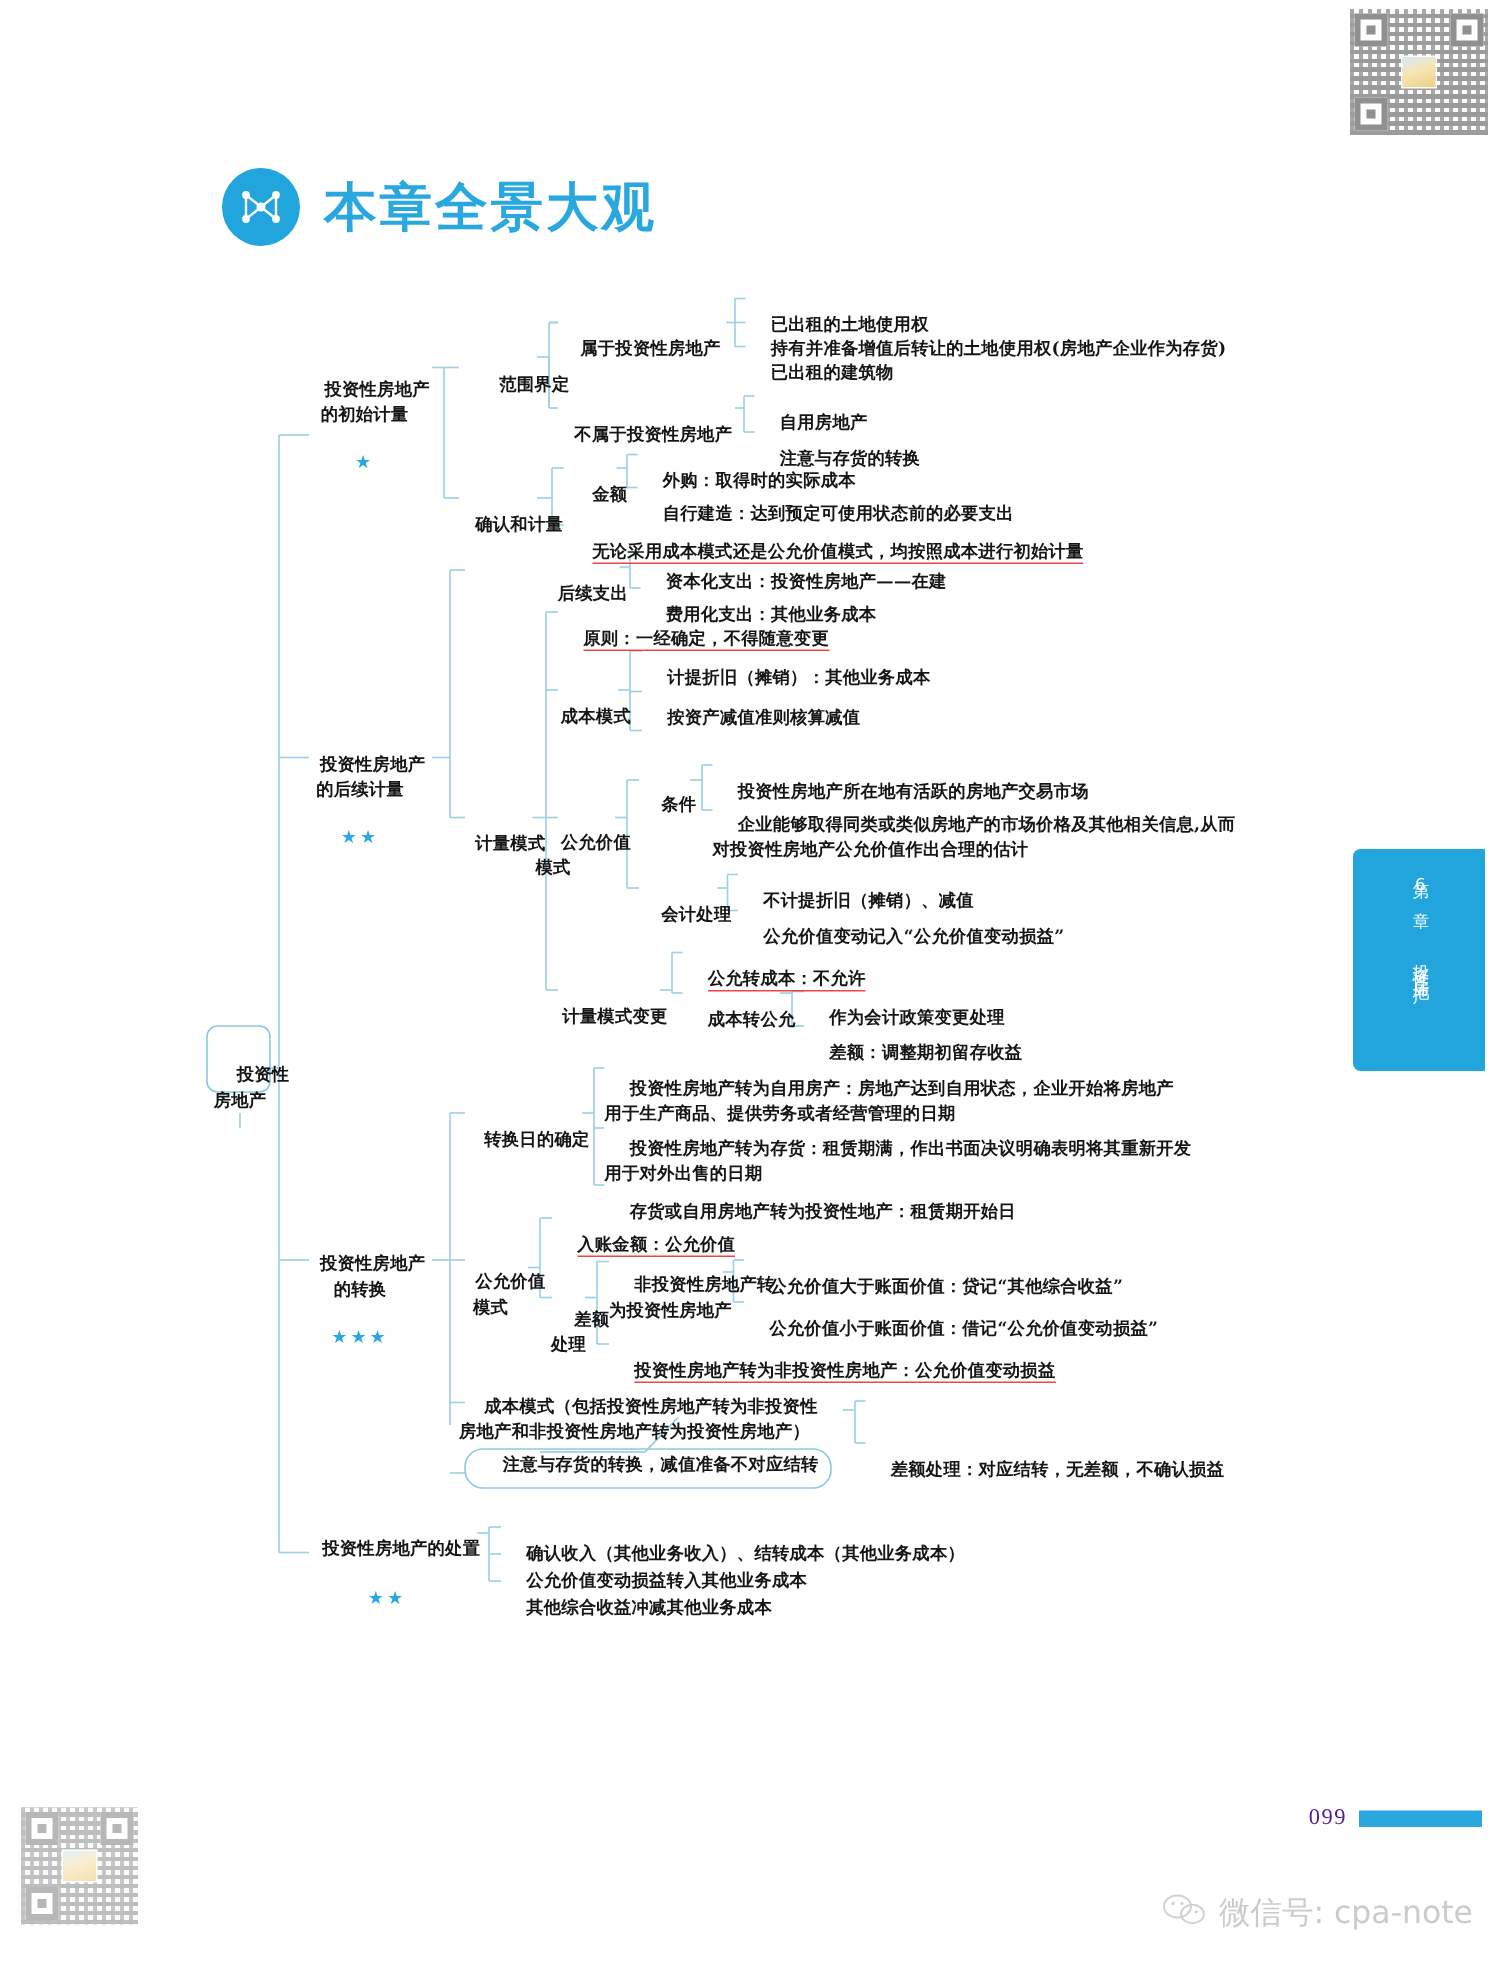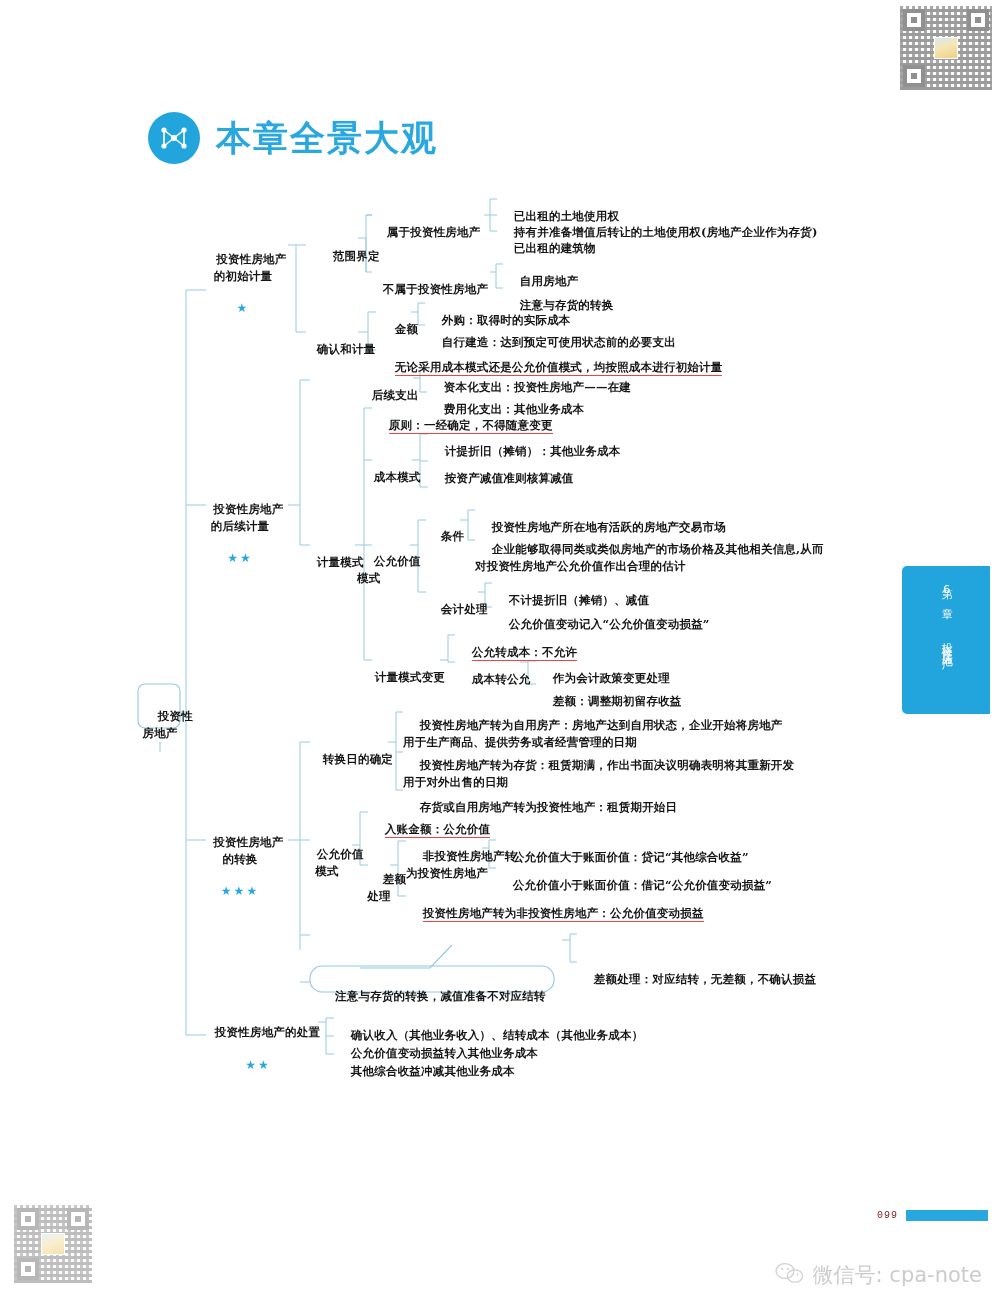--- a/index.html
+++ b/index.html
@@ -78,22 +78,22 @@
     letter-spacing: 3px; line-height: 1.15;
     white-space: pre;
   }
 
   
   .page-num {
     position: absolute; right: 12px; bottom: 88px;
     display: flex; align-items: center; gap: 8px;
   }
   .page-num .num {
-    font-family: Liberation Mono, monospace;
-    font-size: 10px; color: #7f1d1d; letter-spacing: 1px;
+    font-family: Liberation Serif, serif;
+    font-size: 15px; color: #4c1d95; letter-spacing: 1px;
   }
   .page-num .bar { width: 82px; height: 11px; background: #29a8e0; }
 
   .wechat {
     position: absolute; right: 18px; bottom: 20px;
     display: flex; align-items: center; gap: 9px;
     color: #c3c3c3;
     font-family: "DejaVu Sans", "Liberation Sans", sans-serif;
     font-size: 21px;
     opacity: .85;
@@ -479,25 +479,29 @@
   <div class="node" style="left:496px; top:833px;">
     <span>公允价值大于账面价值：贷记“其他综合收益”</span>
   </div>
   <div class="node" style="left:496px; top:861px;">
     <span>公允价值小于账面价值：借记“公允价值变动损益”</span>
   </div>
   <div class="node" style="left:406px; top:889px;">
     <span class="uline">投资性房地产转为非投资性房地产：公允价值变动损益</span>
   </div>
 
+  <div class="node" style="left:306px; top:913px;">
+    <span>成本模式（包括投资性房地产转为非投资性
+房地产和非投资性房地产转为投资性房地产）</span>
+  </div>
   <div class="node" style="left:577px; top:955px;">
     <span>差额处理：对应结转，无差额，不确认损益</span>
   </div>
 
-  <div class="node center" style="left:312px; top:972px; width:240px;">
+  <div class="node center" style="left:312px; top:952px; width:240px;">
     <span>注意与存货的转换，减值准备不对应结转</span>
   </div>
 
   <div class="node center" style="left:198px; top:1008px; width:120px;">
     <span>投资性房地产的处置</span>
     <div class="stars">★★</div>
   </div>
   <div class="node" style="left:334px; top:1011px;">
     <span>确认收入（其他业务收入）、结转成本（其他业务成本）</span>
   </div>

